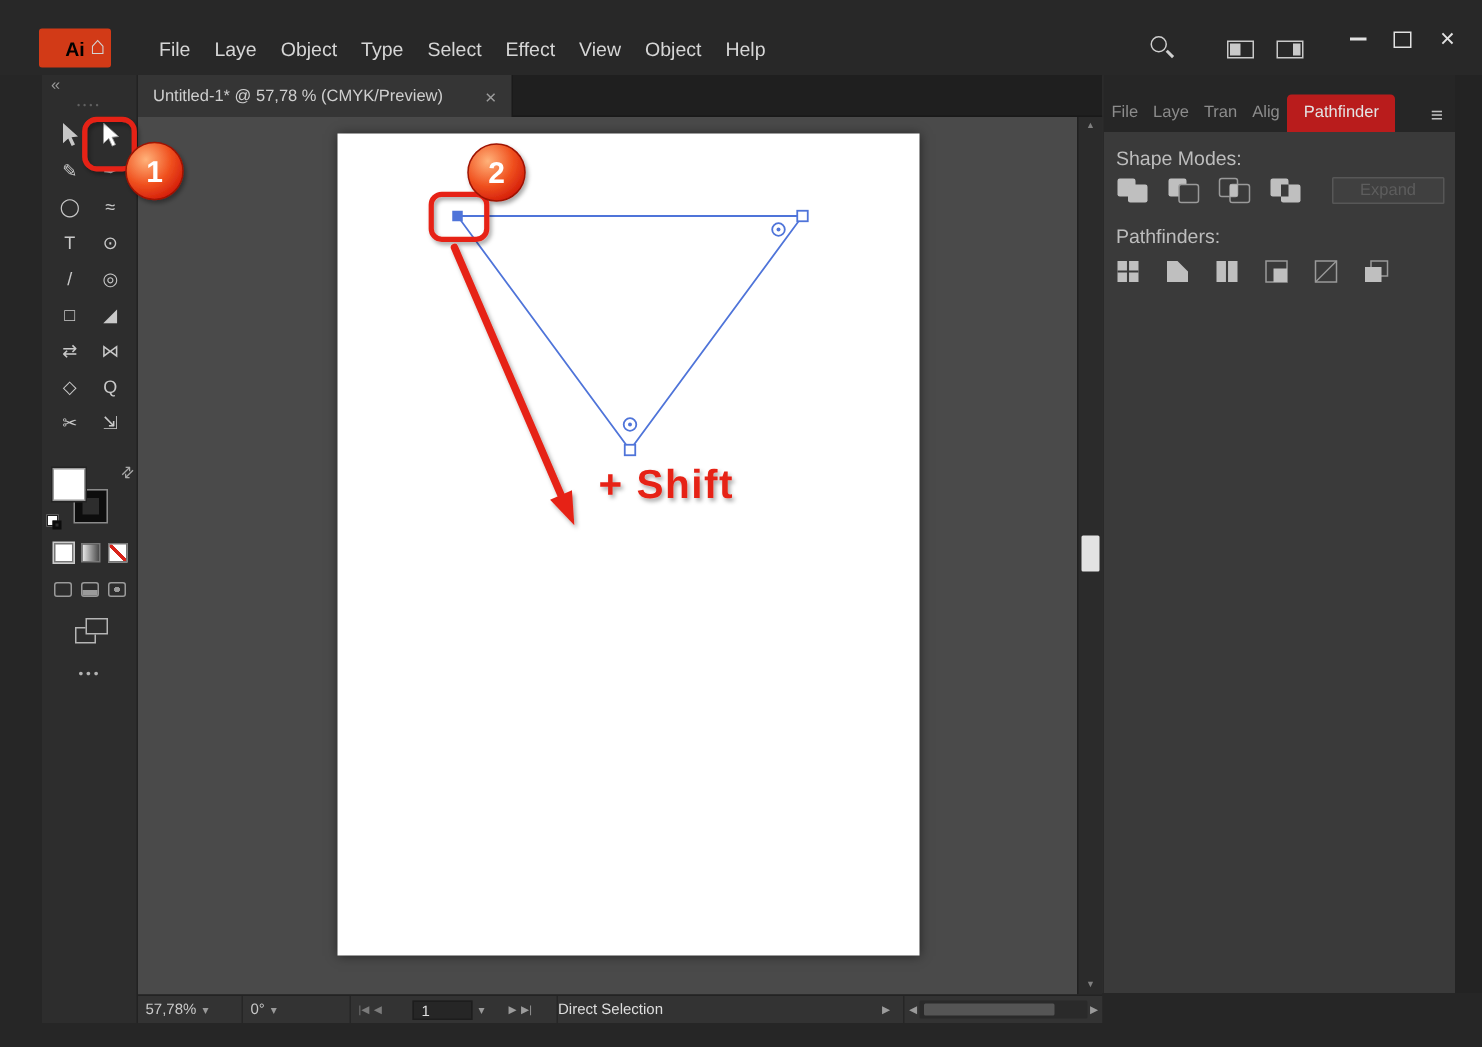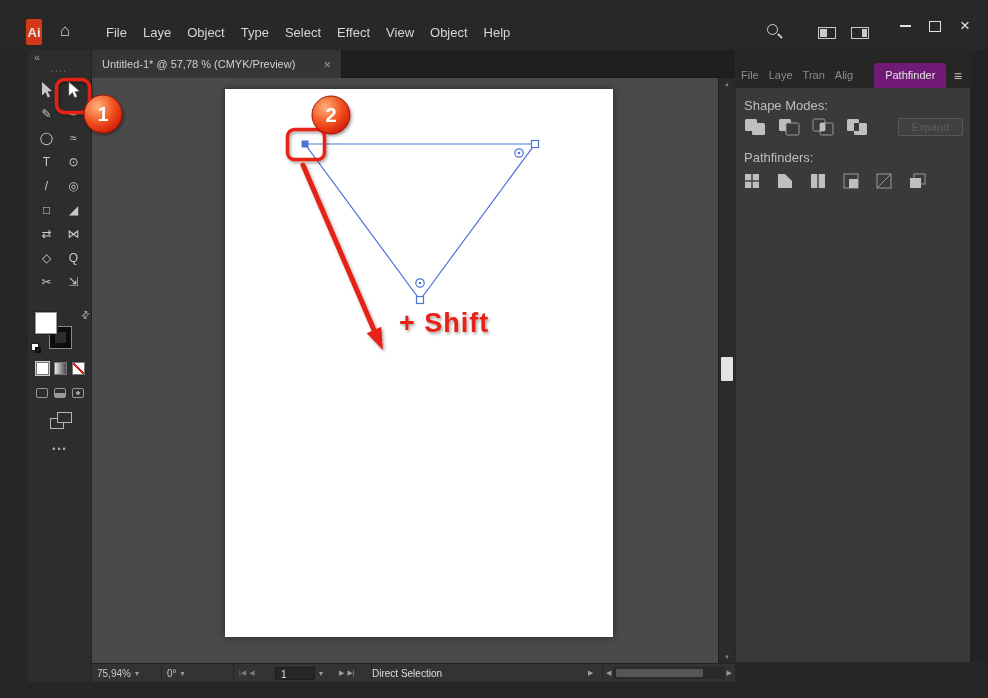--- a/index.html
+++ b/index.html
@@ -1,21 +1,21 @@
 <!DOCTYPE html>
 <html><head>
 <meta charset="utf-8">
 <style>
   html,body{margin:0;padding:0;background:#111;}
   #win{position:relative;width:988px;height:698px;background:#262626;
        font-family:"Liberation Sans",sans-serif;overflow:hidden;user-select:none;}
 
   
   .titlebar{position:absolute;left:0;top:0;width:988px;height:50px;background:#282828;border-bottom:1px solid #1b1b1b;}
-  .ai-logo{position:absolute;left:26px;top:19px;width:16px;height:26px;background:#d23a17;color:#e5e5e5;
+  .ai-logo{position:absolute;left:26px;top:19px;width:48px;height:26px;background:#d23a17;color:#000000;
            display:flex;align-items:center;justify-content:center;font-size:13px;font-weight:bold;border-radius:2px;}
   .home-icon{position:absolute;left:60px;top:22px;font-size:17px;color:#d4d4d4;line-height:1;}
   .menubar{position:absolute;left:106px;top:25px;display:flex;gap:16px;font-size:13px;color:#d6d6d6;}
   .menubar span{cursor:default;}
   .search-icon{position:absolute;left:766px;top:23px;width:18px;height:18px;}
   .search-icon .lens{position:absolute;left:1px;top:1px;width:9px;height:9px;border:1.7px solid #cfcfcf;border-radius:50%;}
   .search-icon .tail{position:absolute;left:11px;top:12px;width:6px;height:1.8px;background:#cfcfcf;transform:rotate(45deg);}
   .tb-icon{position:absolute;top:27px;width:18px;height:12px;border:1px solid #c9c9c9;box-sizing:border-box;}
   .tb-icon .half{position:absolute;left:1px;top:1px;width:7px;height:8px;background:#c9c9c9;}
   .tb-icon.ws .half{left:auto;right:1px;width:5px;}
@@ -85,30 +85,30 @@
   .hscroll{width:133px;height:100%;display:flex;align-items:center;padding:0 3px;box-sizing:border-box;gap:2px;border-left:1px solid #262626;}
   .hscroll .arr{color:#9a9a9a;font-size:7px;}
   .htrack{flex:1;height:12px;background:#2a2a2a;border-radius:1px;position:relative;}
   .hthumb{position:absolute;left:3px;top:2px;width:78%;height:8px;background:#555;border-radius:1px;}
   .bstrip{position:absolute;left:0;top:682px;width:735px;height:16px;background:#262626;}
 
   
   .rpanel{position:absolute;left:735px;top:50px;width:235px;height:612px;background:#3a3a3a;border-left:1px solid #292929;box-sizing:border-box;}
   .rtabs{position:absolute;left:0;top:0;width:235px;height:38px;background:#262626;display:flex;align-items:flex-end;font-size:11px;}
   .rtab{color:#8c8c8c;height:25px;line-height:25px;padding:0 5px;}
-  .rtab.active{background:#701a75;color:#e4e4e4;padding:0 11px;border-radius:3px 3px 0 0;margin-left:16px;}
+  .rtab.active{background:#b91c1c;color:#e4e4e4;padding:0 11px;border-radius:3px 3px 0 0;}
   .hamburger{margin-left:auto;margin-right:9px;margin-bottom:5px;color:#c0c0c0;font-size:14px;line-height:1;}
   .pbody{position:absolute;left:0;top:38px;width:235px;height:574px;background:#3a3a3a;}
   .plabel{padding:10px 8px 5px;font-size:13px;color:#bdbdbd;}
   .sm-row,.pf-row{display:flex;align-items:center;padding:0 8px;}
   .sm-row{gap:12px;}
   .pf-row{gap:15px;margin-top:3px;}
   .icon-btn{display:flex;align-items:center;justify-content:center;}
   .expand-btn{margin-left:auto;background:#404040;border:1px solid #575757;border-radius:1px;color:#5d5d5d;
-              font-size:11px;padding:2px 13px;text-align:center;}
+              font-size:11px;padding:2px 18px;text-align:center;}
   .rstrip{position:absolute;left:970px;top:50px;width:18px;height:612px;background:#232323;}
   .rbottom{position:absolute;left:735px;top:662px;width:253px;height:36px;background:#262626;}
 
   
   .overlay{position:absolute;left:0;top:0;width:988px;height:698px;pointer-events:none;}
   .blue-ov{z-index:20;} .red-ov{z-index:30;}
 </style>
 </head>
 <body>
 
@@ -218,21 +218,21 @@
     <div class="artboard"></div>
   </div>
   <div class="vscroll">
     <div class="arr up">▲</div>
     <div class="vthumb"></div>
     <div class="arr down">▼</div>
   </div>
 
   <div class="statusbar">
     <div class="seg zoom">
-      <span>75,94%</span>
+      <span>57,78%</span>
       <span class="chev">▾</span>
     </div>
     <div class="seg rot">
       <span>0°</span>
       <span class="chev">▾</span>
     </div>
     <div class="seg navl">
       <span>|◀</span>
       <span>◀</span>
     </div>

